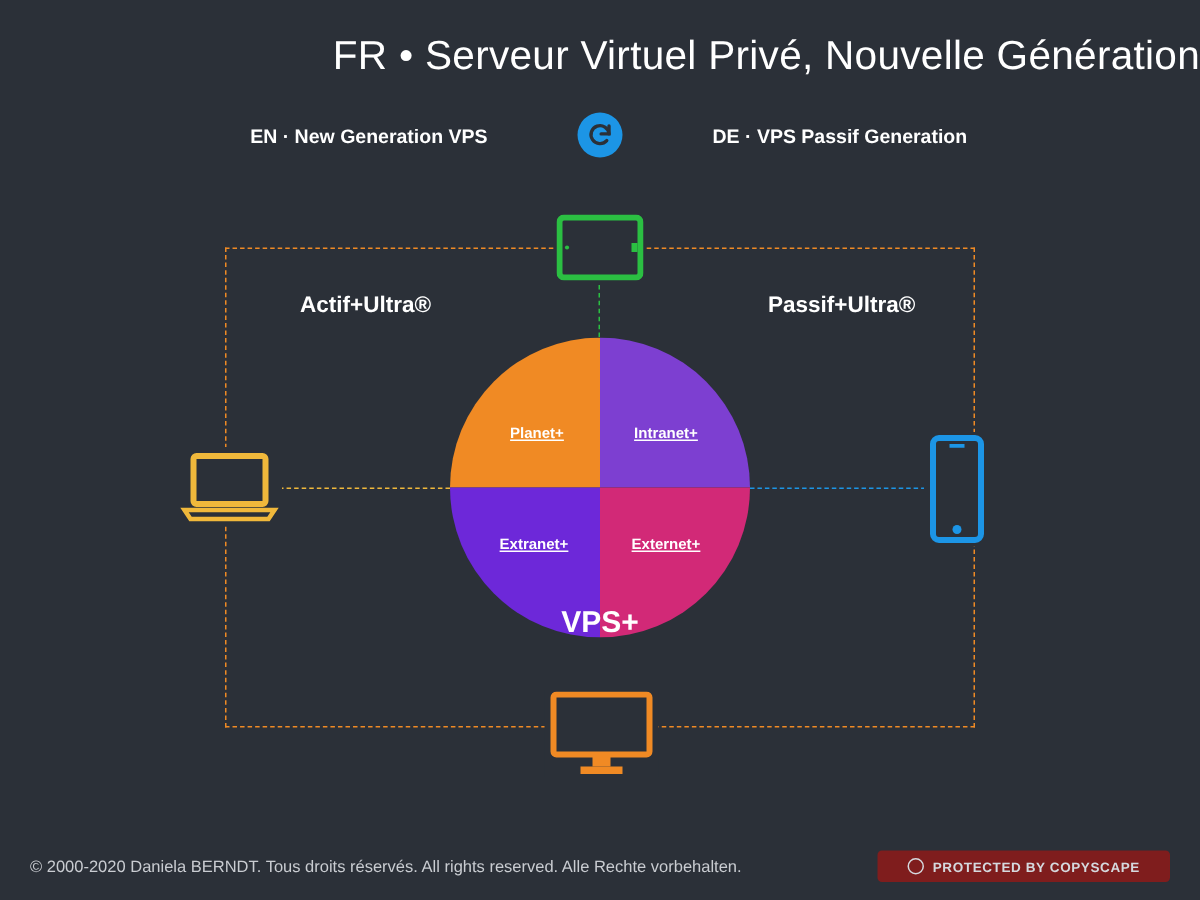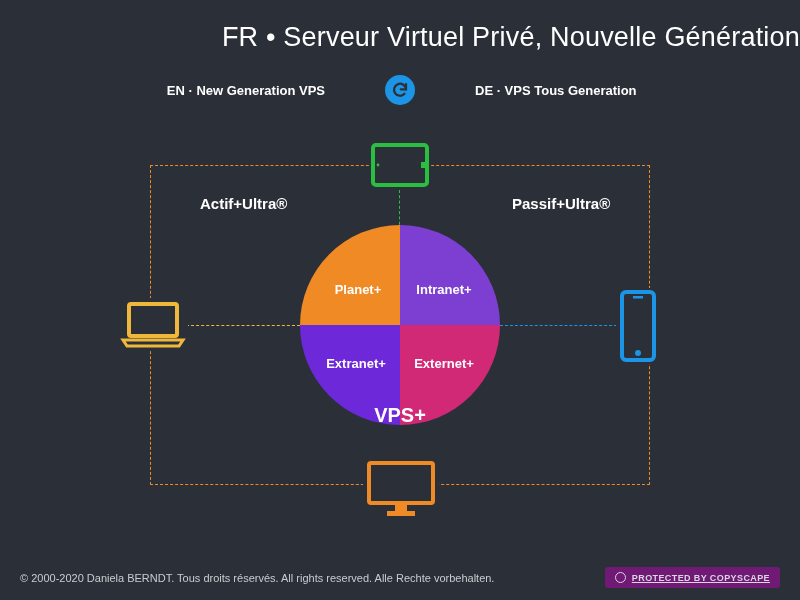--- a/index.html
+++ b/index.html
@@ -90,22 +90,23 @@
     width: 200px; height: 200px;
     border-radius: 50%;
     overflow: hidden;
   }
   .quad { position: absolute; width: 100px; height: 100px; display:flex; align-items:center; justify-content:center; }
   .q-tl { left: 0; top: 0; background: #f08a24; }
   .q-tr { left: 100px; top: 0; background: #7d3fd1; }
   .q-bl { left: 0; top: 100px; background: #6d28d9; }
   .q-br { left: 100px; top: 100px; background: #d22977; }
   .quad span {
-    color: #fff; font-size: 13px; font-weight: 700;
+    color: #fff; font-size: 10px; font-weight: 700;
     position: relative;
+    text-decoration: underline;
   }
   .q-tl span { top: 14px; left: 8px; }
   .q-tr span { top: 14px; left: -6px; }
   .q-bl span { top: -12px; left: 6px; }
   .q-br span { top: -12px; left: -6px; }
   .pie-center {
     position: absolute;
     left: 0; top: 0; width: 200px; height: 200px;
     display: flex; align-items: flex-end; justify-content: center;
     pointer-events: none;
@@ -128,48 +129,48 @@
   .footer {
     position: absolute;
     left: 0; bottom: 0;
     width: 800px;
     padding: 12px 20px;
     display: flex; justify-content: space-between; align-items: center;
     font-size: 11px;
     color: #c9ccd1;
   }
   .badge {
-    background: #701a75;
+    background: #7f1d1d;
     color: #d5d9de;
     font-size: 9px;
     font-weight: 600;
     letter-spacing: 0.4px;
-    padding: 5px 10px;
+    padding: 5px 20px;
     border-radius: 3px;
-    display: inline-flex; align-items: center; gap: 6px; text-decoration: underline;
+    display: inline-flex; align-items: center; gap: 6px;
   }
   .badge .c {
     width: 11px; height: 11px; border: 1.5px solid #d5d9de; border-radius: 50%;
     display:inline-block; position:relative;
   }
 </style>
 </head>
 <body>
 
 <div class="title">FR • Serveur Virtuel Privé, Nouvelle Génération</div>
 
 <div class="subrow">
   <div class="sub-left">EN · New Generation VPS</div>
   <div class="refresh">
     <svg viewBox="0 0 24 24" fill="none" stroke="#2b3038" stroke-width="3" stroke-linecap="round">
       <path d="M20 11a8 8 0 1 0-2 6"></path>
       <path d="M20 4v7h-7"></path>
     </svg>
   </div>
-  <div class="sub-right">DE · VPS Tous Generation</div>
+  <div class="sub-right">DE · VPS Passif Generation</div>
 </div>
 
 <div class="stage">
   <div class="rect-border"></div>
 
   <div class="line line-left"></div>
   <div class="line line-right"></div>
   <div class="vline vline-top"></div>
 
   <div class="cat cat-left">Actif+Ultra®</div>

